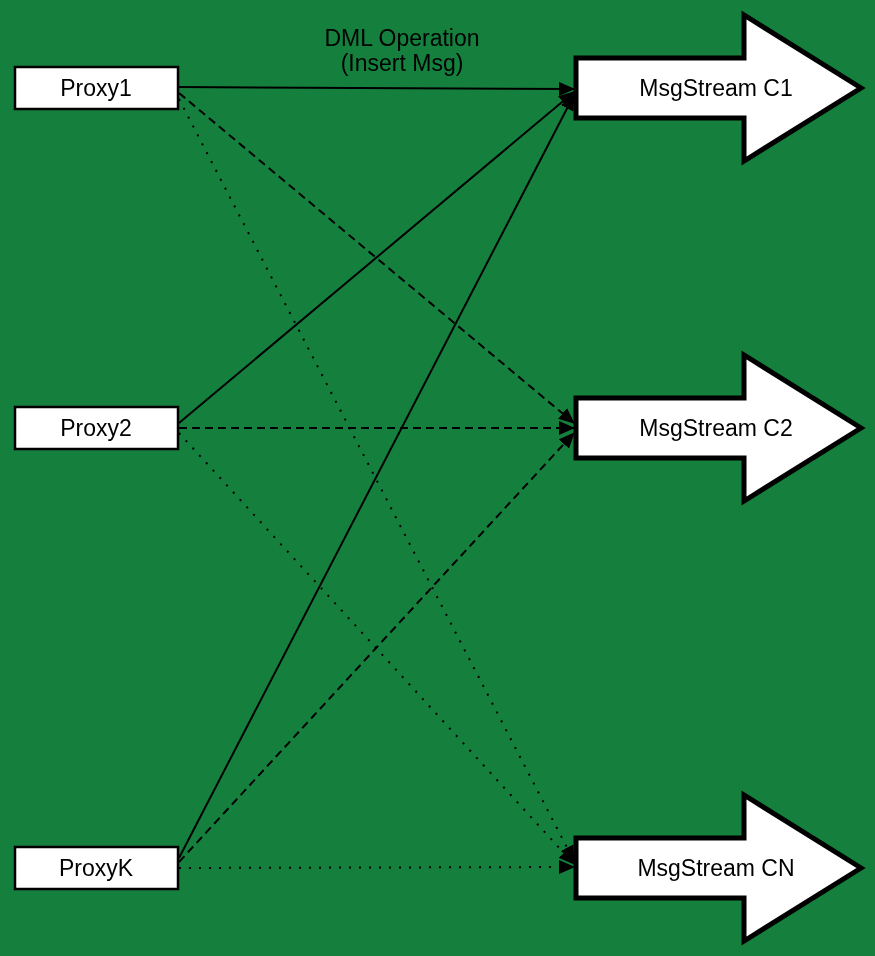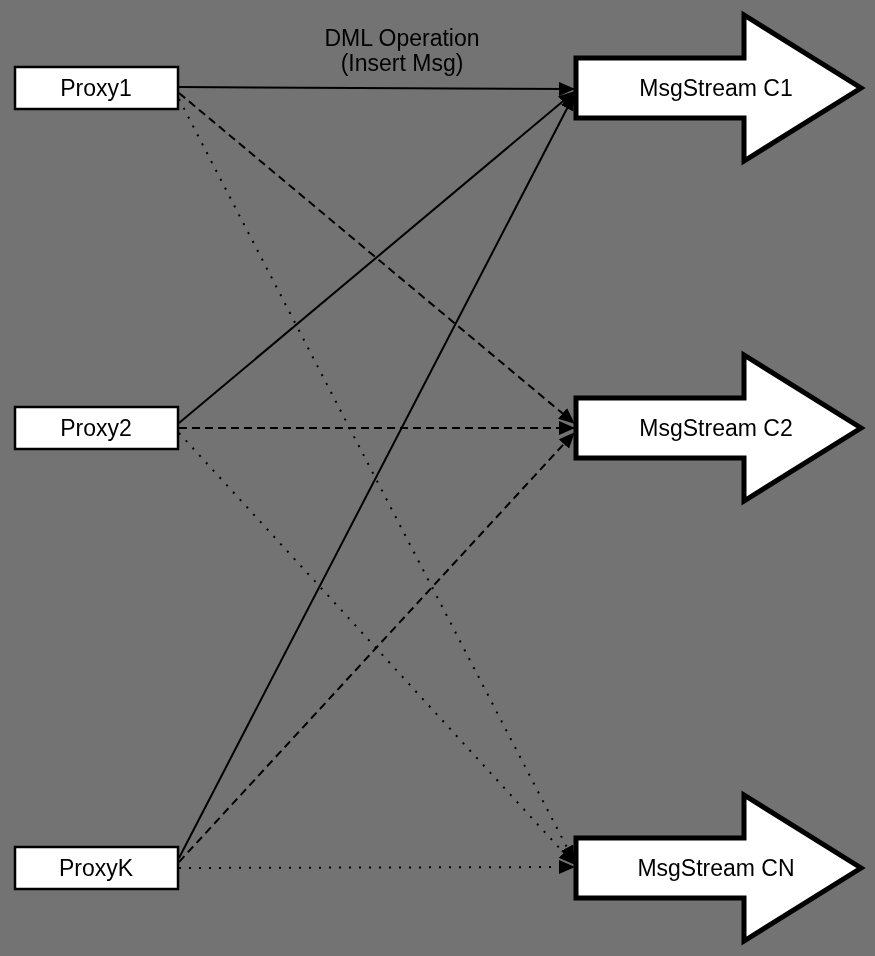--- a/index.html
+++ b/index.html
@@ -4,21 +4,21 @@
 <style>
   html, body {
     margin: 0;
     padding: 0;
     background: #ffffff;
   }
   .canvas {
     position: relative;
     width: 875px;
     height: 956px;
-    background: #737373;
+    background: #15803d;
     font-family: "Liberation Sans", sans-serif;
   }
   svg text {
     font-family: "Liberation Sans", sans-serif;
     font-size: 23px;
     fill: #000000;
   }
   .edge {
     stroke: #000000;
     stroke-width: 2;

